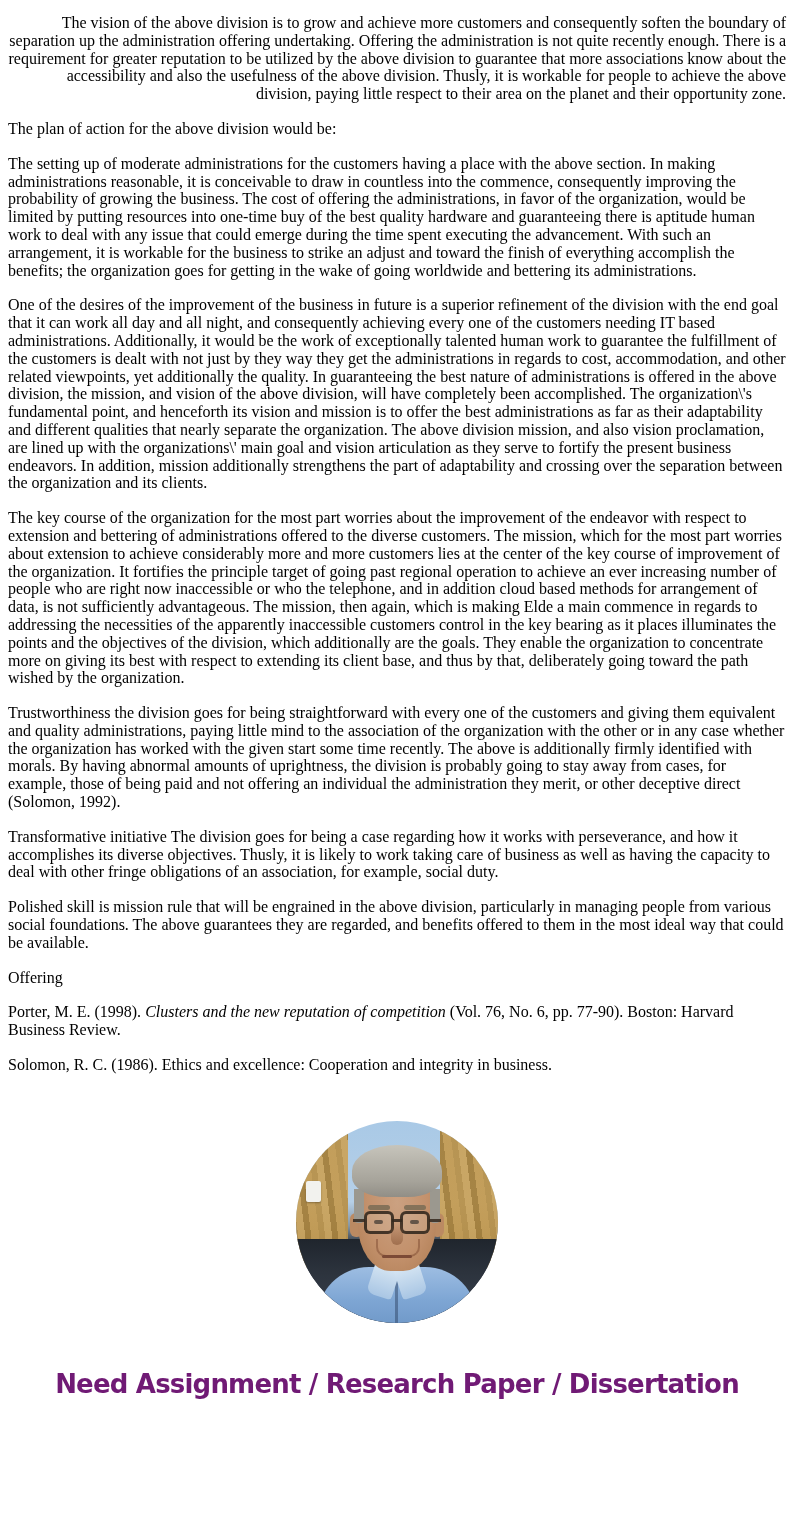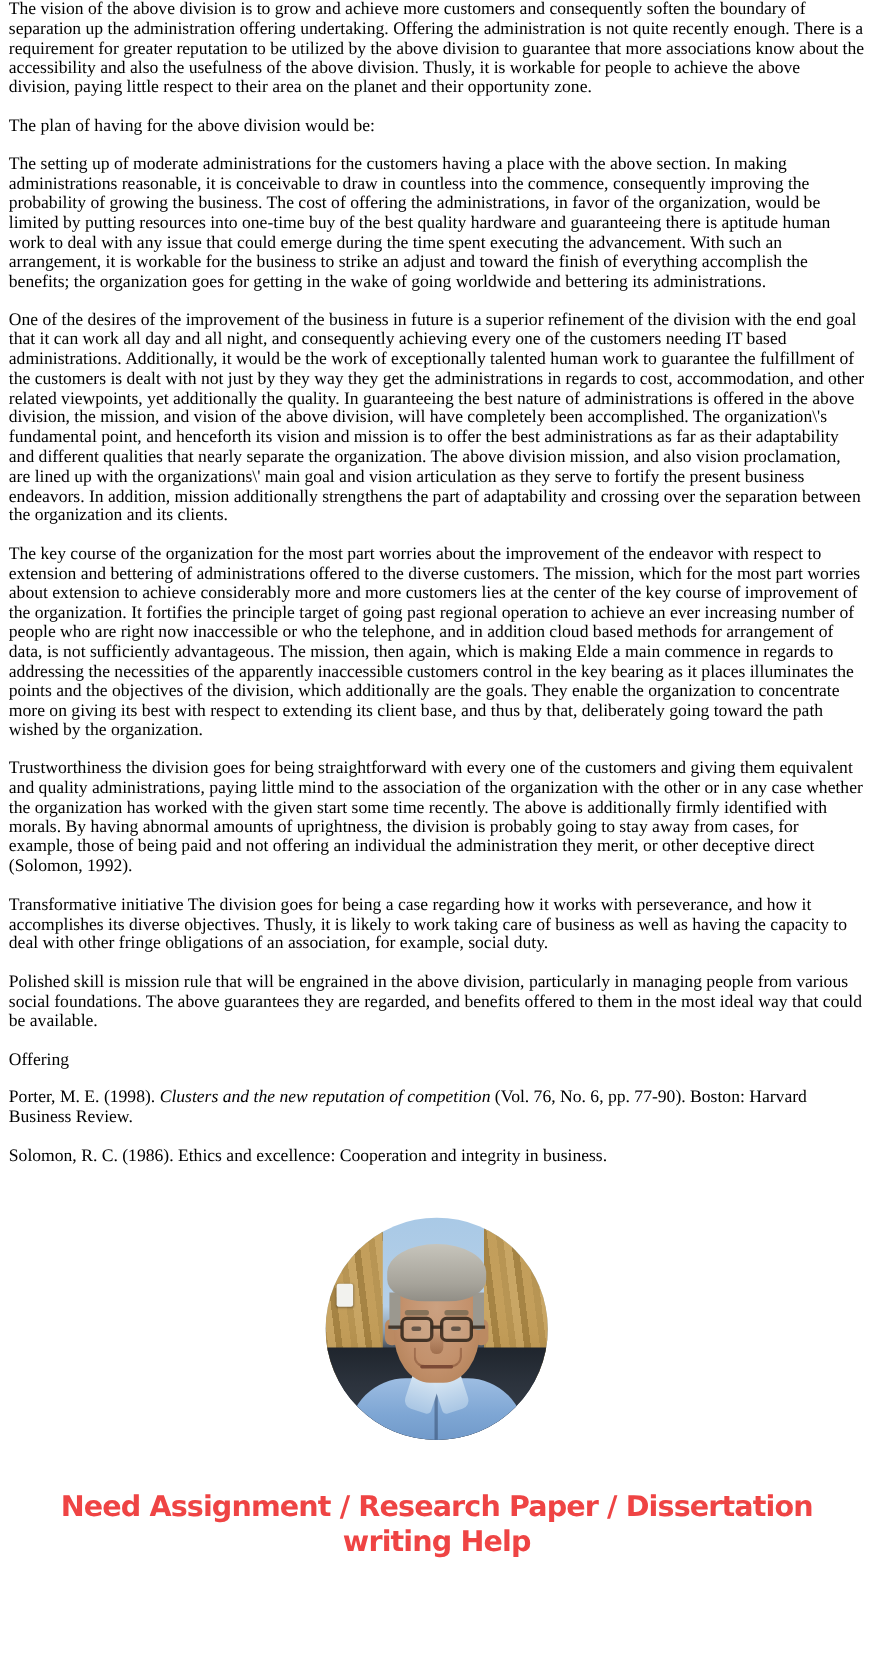--- a/index.html
+++ b/index.html
@@ -10,21 +10,21 @@
     background: #ffffff;
     font-family: "Liberation Serif", "DejaVu Serif", serif;
     color: #000000;
   }
   .essay p {
     font-size: 16px;
     line-height: 17.8px;
     margin: 17px 0;
     text-align: left;
   }
-  .essay p:first-child { margin-top: 0; }
+  .essay p:first-child { margin-top: 14px; text-align: right; }
   .essay i { font-style: italic; }
 
   figure.portrait {
     width: 202px; height: 202px;
     margin: 47px auto 0 auto;
     border-radius: 50%;
     overflow: hidden;
     position: relative;
     background: linear-gradient(#a9c9e6 0%, #b6d0e8 40%, #8796a3 52%, #39414c 60%, #333b46 100%);
   }
@@ -86,31 +86,31 @@
   .mouth { left: 86px; top: 134px; width: 30px; height: 3px; background: #7c4a36; border-radius: 2px; }
 
   .footer {
     margin-top: 46px;
     text-align: center;
     font-family: "DejaVu Sans", "Liberation Sans", sans-serif;
     font-weight: bold;
     font-size: 26px;
     letter-spacing: -0.8px;
     line-height: 31.7px;
-    color: #ef4444;
+    color: #701a75;
   }
 </style>
 </head>
 <body>
 
 <div class="page">
 
   <div class="essay">
       <p><span>The vision of the above division is to grow and achieve more customers and consequently soften the boundary of separation up the administration offering undertaking. Offering the administration is not quite recently enough. There is a requirement for greater reputation to be utilized by the above division to guarantee that more associations know about the accessibility and also the usefulness of the above division. Thusly, it is workable for people to achieve the above division, paying little respect to their area on the planet and their opportunity zone.</span></p>
-      <p><span>The plan of having for the above division would be:</span></p>
+      <p><span>The plan of action for the above division would be:</span></p>
       <p><span>The setting up of moderate administrations for the customers having a place with the above section. In making administrations reasonable, it is conceivable to draw in countless into the commence, consequently improving the probability of growing the business. The cost of offering the administrations, in favor of the organization, would be limited by putting resources into one-time buy of the best quality hardware and guaranteeing there is aptitude human work to deal with any issue that could emerge during the time spent executing the advancement. With such an arrangement, it is workable for the business to strike an adjust and toward the finish of everything accomplish the benefits; the organization goes for getting in the wake of going worldwide and bettering its administrations.</span></p>
       <p><span>One of the desires of the improvement of the business in future is a superior refinement of the division with the end goal that it can work all day and all night, and consequently achieving every one of the customers needing IT based administrations. Additionally, it would be the work of exceptionally talented human work to guarantee the fulfillment of the customers is dealt with not just by they way they get the administrations in regards to cost, accommodation, and other related viewpoints, yet additionally the quality. In guaranteeing the best nature of administrations is offered in the above division, the mission, and vision of the above division, will have completely been accomplished. The organization\'s fundamental point, and henceforth its vision and mission is to offer the best administrations as far as their adaptability and different qualities that nearly separate the organization. The above division mission, and also vision proclamation, are lined up with the organizations\' main goal and vision articulation as they serve to fortify the present business endeavors. In addition, mission additionally strengthens the part of adaptability and crossing over the separation between the organization and its clients.</span></p>
       <p><span>The key course of the organization for the most part worries about the improvement of the endeavor with respect to extension and bettering of administrations offered to the diverse customers. The mission, which for the most part worries about extension to achieve considerably more and more customers lies at the center of the key course of improvement of the organization. It fortifies the principle target of going past regional operation to achieve an ever increasing number of people who are right now inaccessible or who the telephone, and in addition cloud based methods for arrangement of data, is not sufficiently advantageous. The mission, then again, which is making Elde a main commence in regards to addressing the necessities of the apparently inaccessible customers control in the key bearing as it places illuminates the points and the objectives of the division, which additionally are the goals. They enable the organization to concentrate more on giving its best with respect to extending its client base, and thus by that, deliberately going toward the path wished by the organization.</span></p>
       <p><span>Trustworthiness the division goes for being straightforward with every one of the customers and giving them equivalent and quality administrations, paying little mind to the association of the organization with the other or in any case whether the organization has worked with the given start some time recently. The above is additionally firmly identified with morals. By having abnormal amounts of uprightness, the division is probably going to stay away from cases, for example, those of being paid and not offering an individual the administration they merit, or other deceptive direct (Solomon, 1992).</span></p>
       <p><span>Transformative initiative The division goes for being a case regarding how it works with perseverance, and how it accomplishes its diverse objectives. Thusly, it is likely to work taking care of business as well as having the capacity to deal with other fringe obligations of an association, for example, social duty.</span></p>
       <p><span>Polished skill is mission rule that will be engrained in the above division, particularly in managing people from various social foundations. The above guarantees they are regarded, and benefits offered to them in the most ideal way that could be available.</span></p>
       <p><span>Offering</span></p>
       <p><span>Porter, M. E. (1998). </span><i>Clusters and the new reputation of competition</i><span> (Vol. 76, No. 6, pp. 77-90). Boston: Harvard Business Review.</span></p>
       <p><span>Solomon, R. C. (1986). Ethics and excellence: Cooperation and integrity in business.</span></p>
     </div>
@@ -141,16 +141,15 @@
     <div class="glasses-arm left"></div>
     <div class="glasses-arm right"></div>
     <div class="nose"></div>
     <div class="nasolabial left"></div>
     <div class="nasolabial right"></div>
     <div class="mouth"></div>
   </figure>
 
   <div class="footer">
     <div>Need Assignment / Research Paper / Dissertation</div>
-    <div>writing Help</div>
   </div>
 
 </div>
 
 </body></html>

